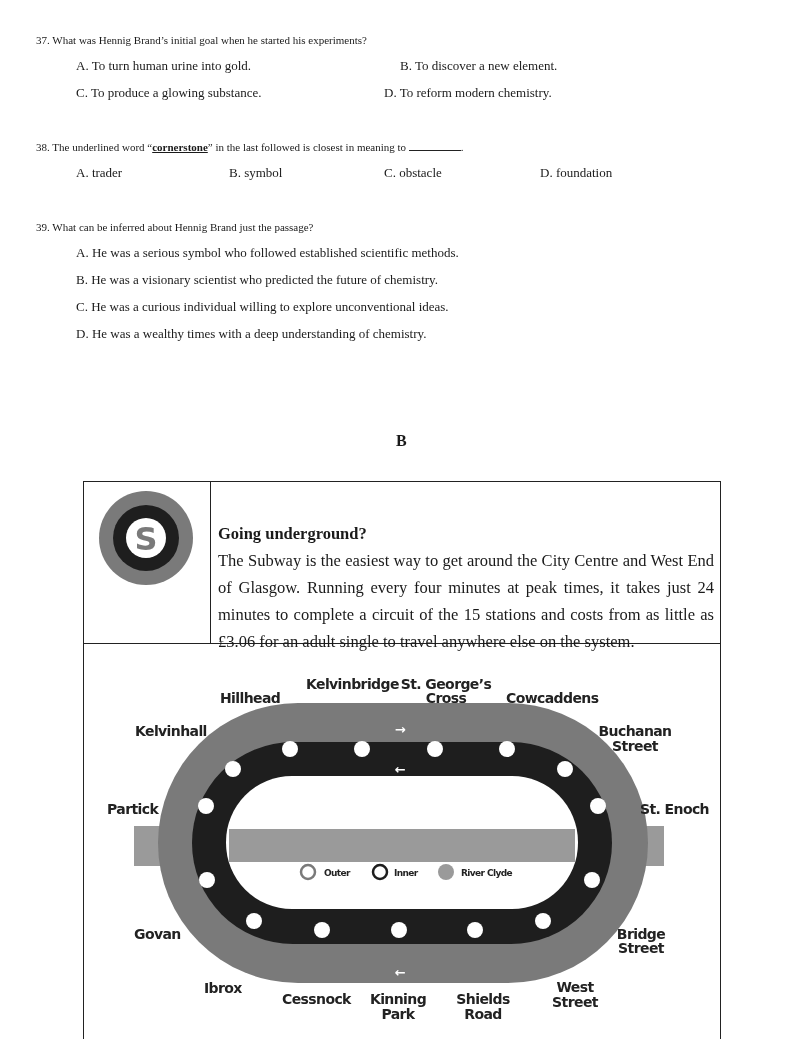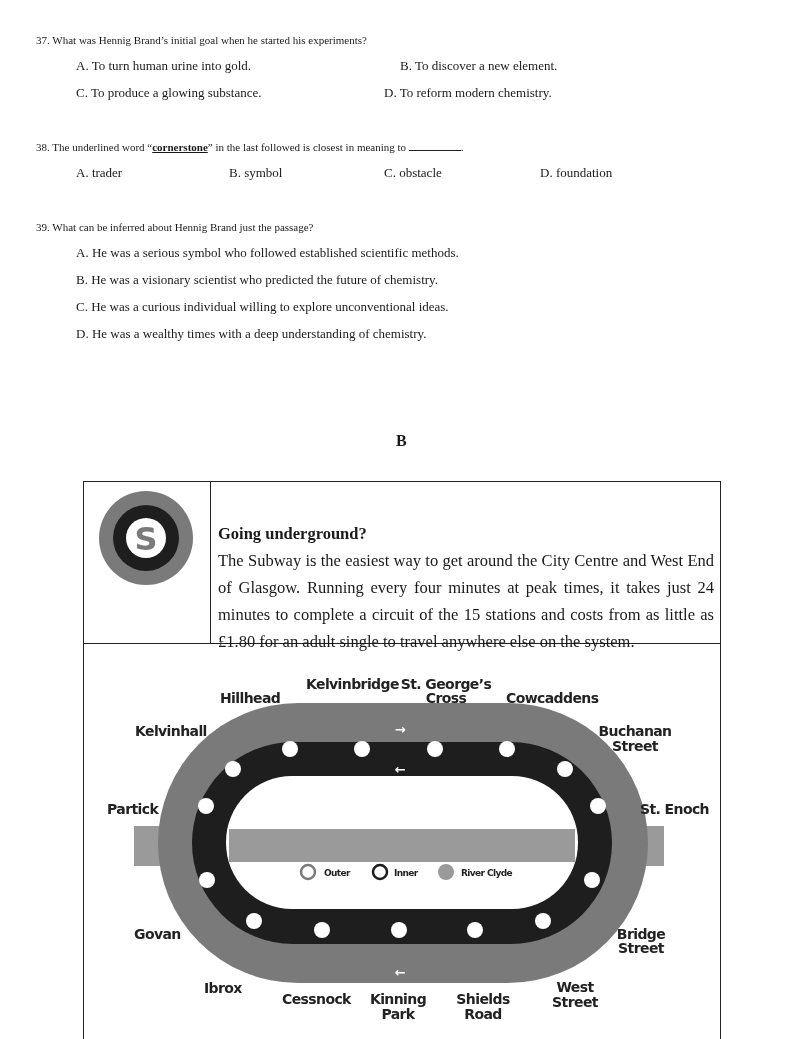--- a/index.html
+++ b/index.html
@@ -56,21 +56,21 @@
     <div class="logo-cell">
       <svg width="126" height="161">
         <circle cx="62" cy="56" r="47" fill="#7a7a7a"></circle>
         <circle cx="62" cy="56" r="33" fill="#1e1e1e"></circle>
         <circle cx="62" cy="56" r="20" fill="#ffffff"></circle>
         <text x="62" y="68" text-anchor="middle" font-family="DejaVu Sans, sans-serif" font-weight="bold" font-size="32" fill="#7a7a7a">S</text>
       </svg>
     </div>
     <div class="text-cell">
       <span class="title">Going underground?</span><br>
-      <span>The Subway is the easiest way to get around the City Centre and West End of Glasgow. Running every four minutes at peak times, it takes just 24 minutes to complete a circuit of the 15 stations and costs from as little as £1.80 for an adult single to travel anywhere else on the system.</span>
+      <span>The Subway is the easiest way to get around the City Centre and West End of Glasgow. Running every four minutes at peak times, it takes just 24 minutes to complete a circuit of the 15 stations and costs from as little as £3.06 for an adult single to travel anywhere else on the system.</span>
     </div>
   </div>
 
   <div class="map">
     <svg width="636" height="410">
 
       <rect x="50" y="182" width="530" height="40" fill="#9a9a9a"></rect>
 
       <rect x="74" y="59" width="490" height="280" rx="140" ry="140" fill="#7a7a7a"></rect>
 

